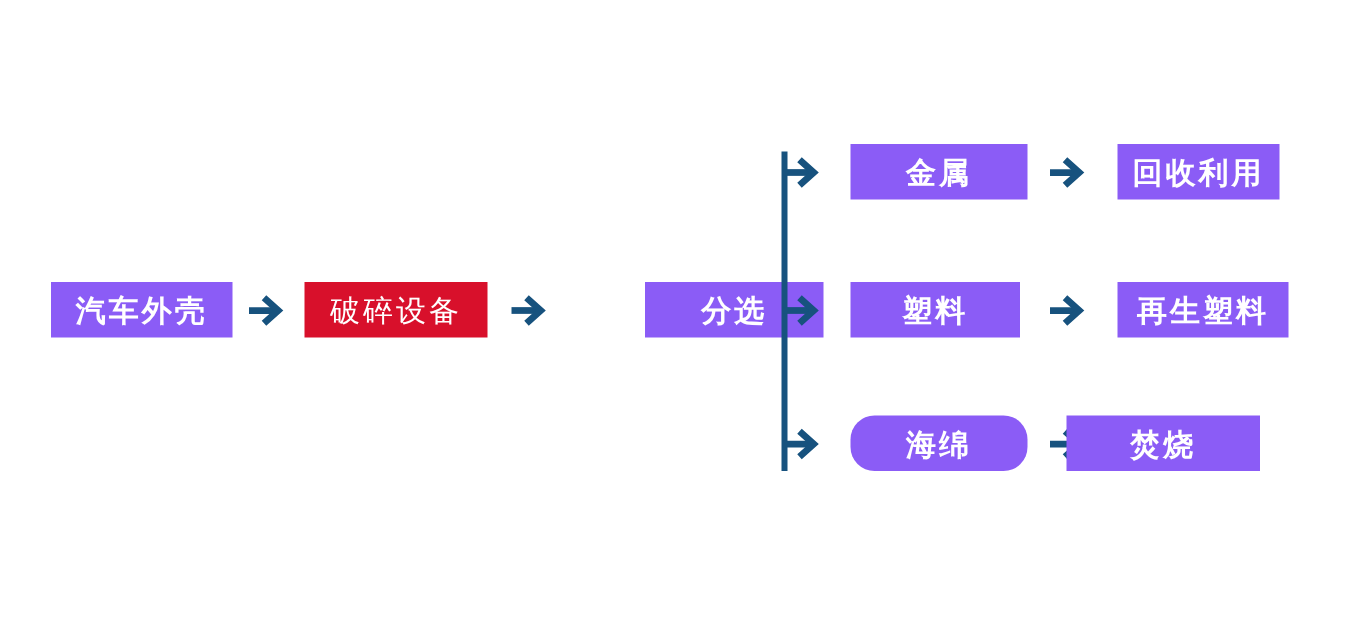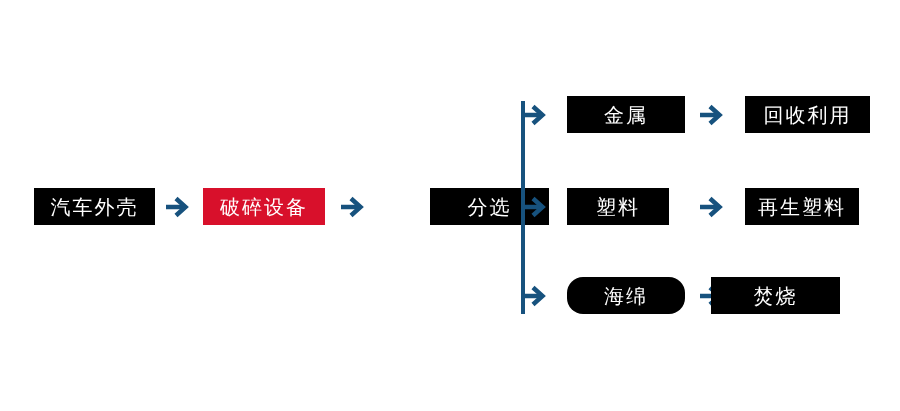--- a/index.html
+++ b/index.html
@@ -20,33 +20,33 @@
     height: 37px;
     display: flex;
     align-items: center;
     justify-content: center;
     color: #ffffff;
     font-size: 20px;
     letter-spacing: 2px;
     line-height: 1;
     white-space: nowrap;
   }
-  .node.blue { background: #000000; }
+  .node.blue { background: #8b5cf6; font-weight: bold; }
   .node.red  { background: #D8102B; }
 
   
   .n-stage0 { left: 34px;  top: 188px; width: 121px; text-align: right; }
   .n-stage1 { left: 203px; top: 188px; width: 122px; }
   .n-stage2 { left: 382px; top: 188px; width: 119px; margin-left: 48px; }
 
   
   .n-src0 { left: 567px; top: 96px;  width: 118px; }
-  .n-src1 { left: 567px; top: 188px; width: 102px; }
+  .n-src1 { left: 567px; top: 188px; width: 113px; }
   .n-src2 { left: 567px; top: 277px; width: 118px; border-radius: 16px; }
-  .n-res0 { left: 745px; top: 96px;  width: 125px; }
+  .n-res0 { left: 745px; top: 96px;  width: 108px; }
   .n-res1 { left: 745px; top: 188px; width: 114px; }
   .n-res2 { left: 711px; top: 277px; width: 129px; }
 
   .arrow {
     position: absolute;
     width: 28px;
     height: 22px;
   }
   .a-main0 { left: 165px; top: 196px; }
   .a-main1 { left: 340px; top: 196px; }

